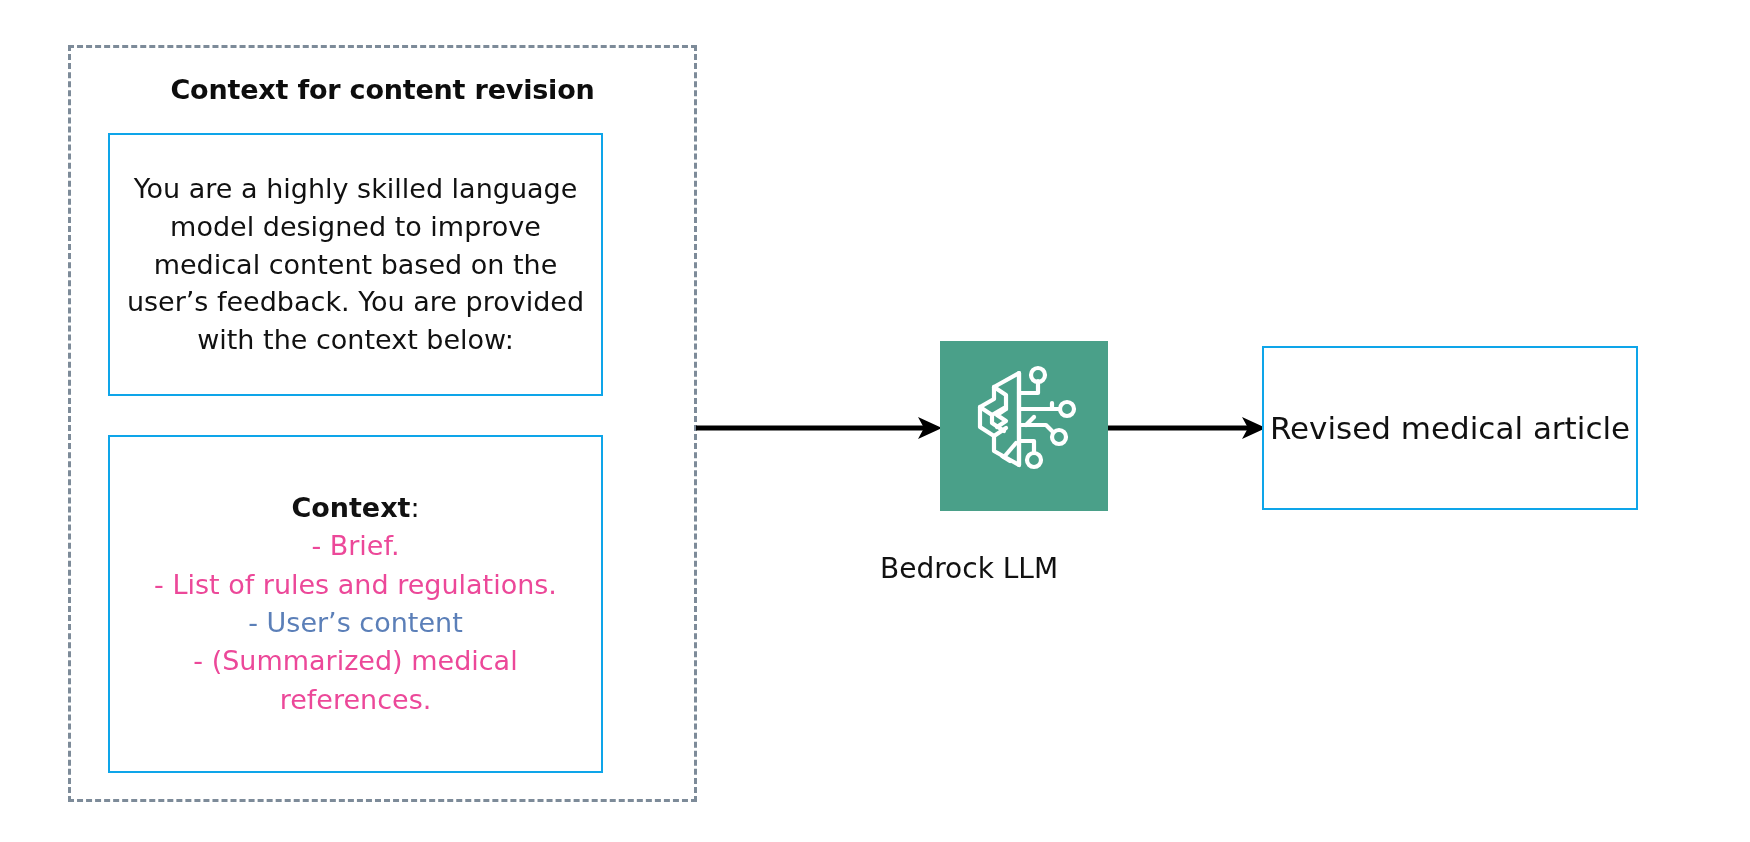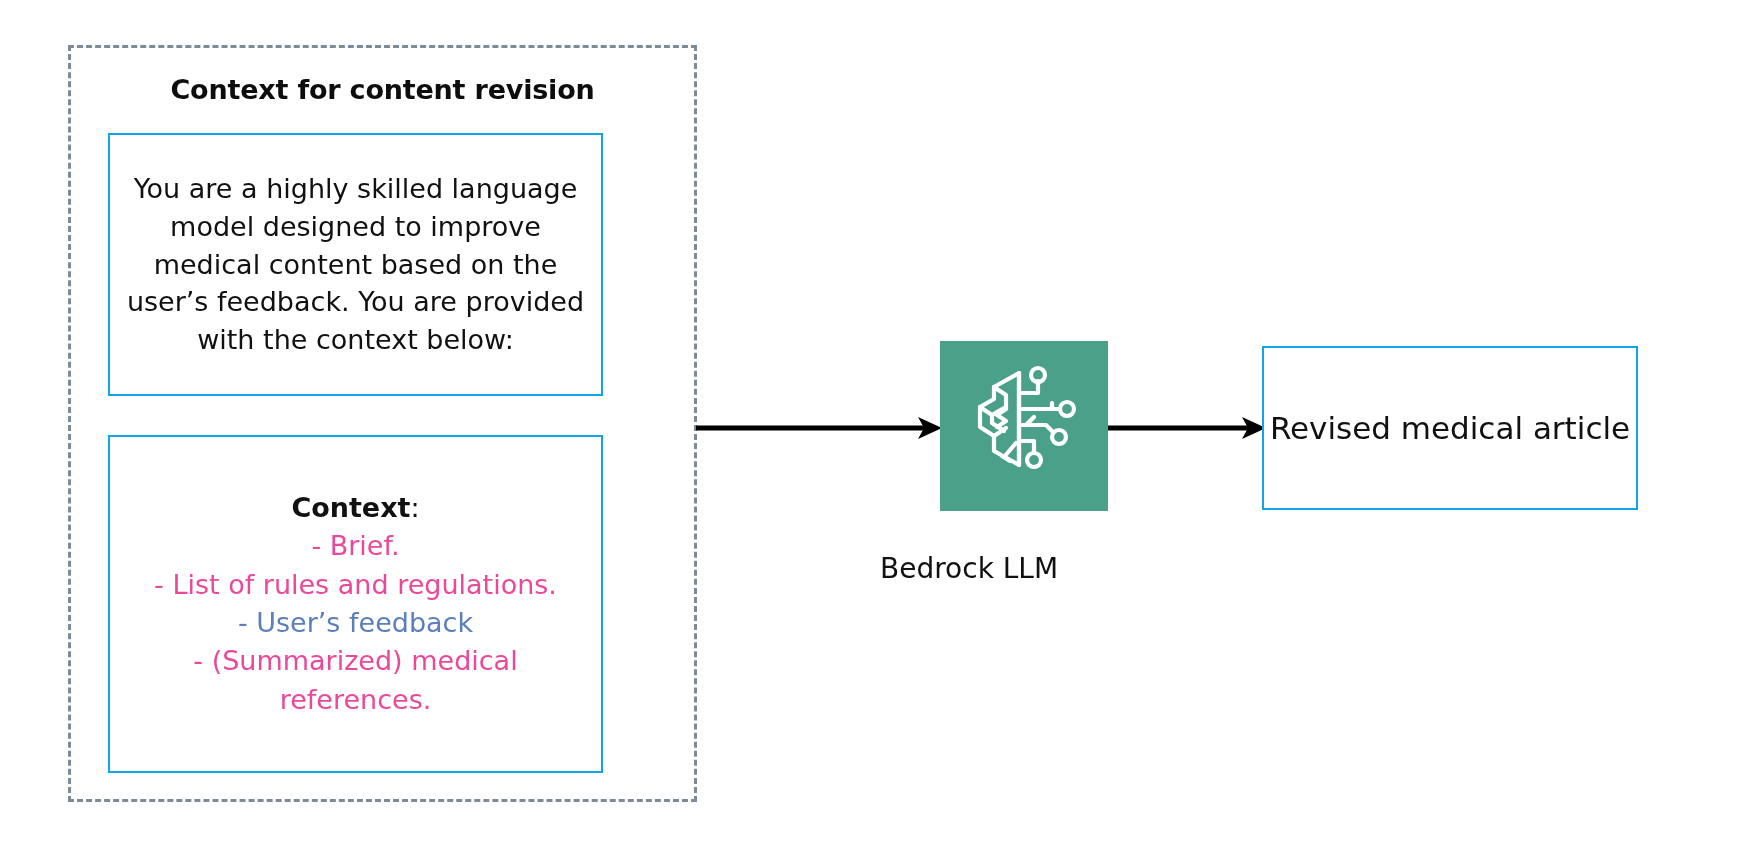--- a/index.html
+++ b/index.html
@@ -167,21 +167,21 @@
       <div id="prompt-body-text">You are a highly skilled language model designed to improve medical content based on the user’s feedback. You are provided with the context below:</div>
     </div>
 
     <div id="context-box" class="solid-box">
       <div id="context-inner">
         <div id="context-heading" style="text-align:center;">
           <span class="ctx-label">Context</span><span>:</span>
         </div>
         <div class="ctx-line" style="text-align:center;">- Brief.</div>
         <div class="ctx-line" style="text-align:center;">- List of rules and regulations.</div>
-        <div class="ctx-line accent" style="text-align:center;">- User’s feedback</div>
+        <div class="ctx-line accent" style="text-align:center;">- User’s content</div>
         <div class="ctx-line" style="text-align:center;">- (Summarized) medical references.</div>
       </div>
     </div>
   </div>
 
   <svg class="arrow" id="arrow-prompt-to-llm" viewBox="0 0 246 24" preserveAspectRatio="none">
     <line x1="0" y1="12" x2="228" y2="12" stroke="#000000" stroke-width="5"></line>
     <polygon points="246,12 222,1 228,12 222,23" fill="#000000"></polygon>
   </svg>
 

